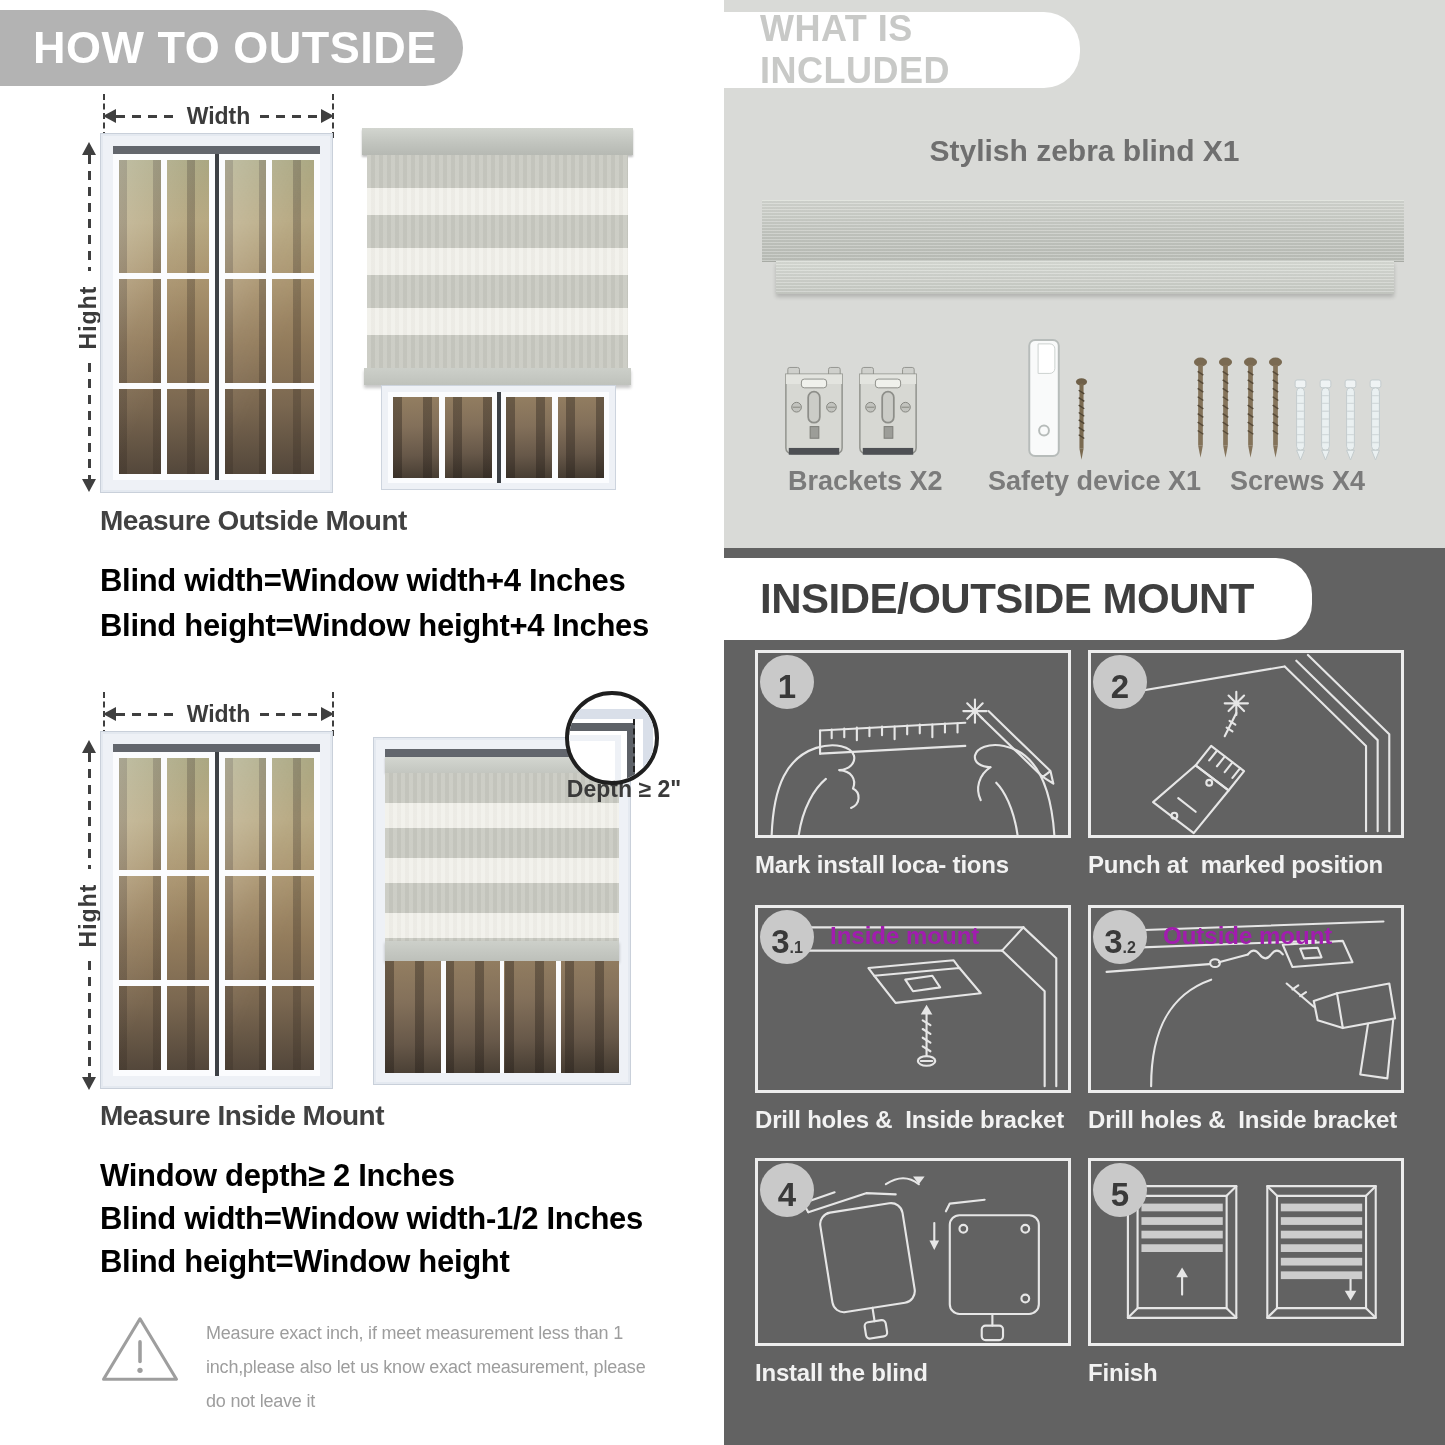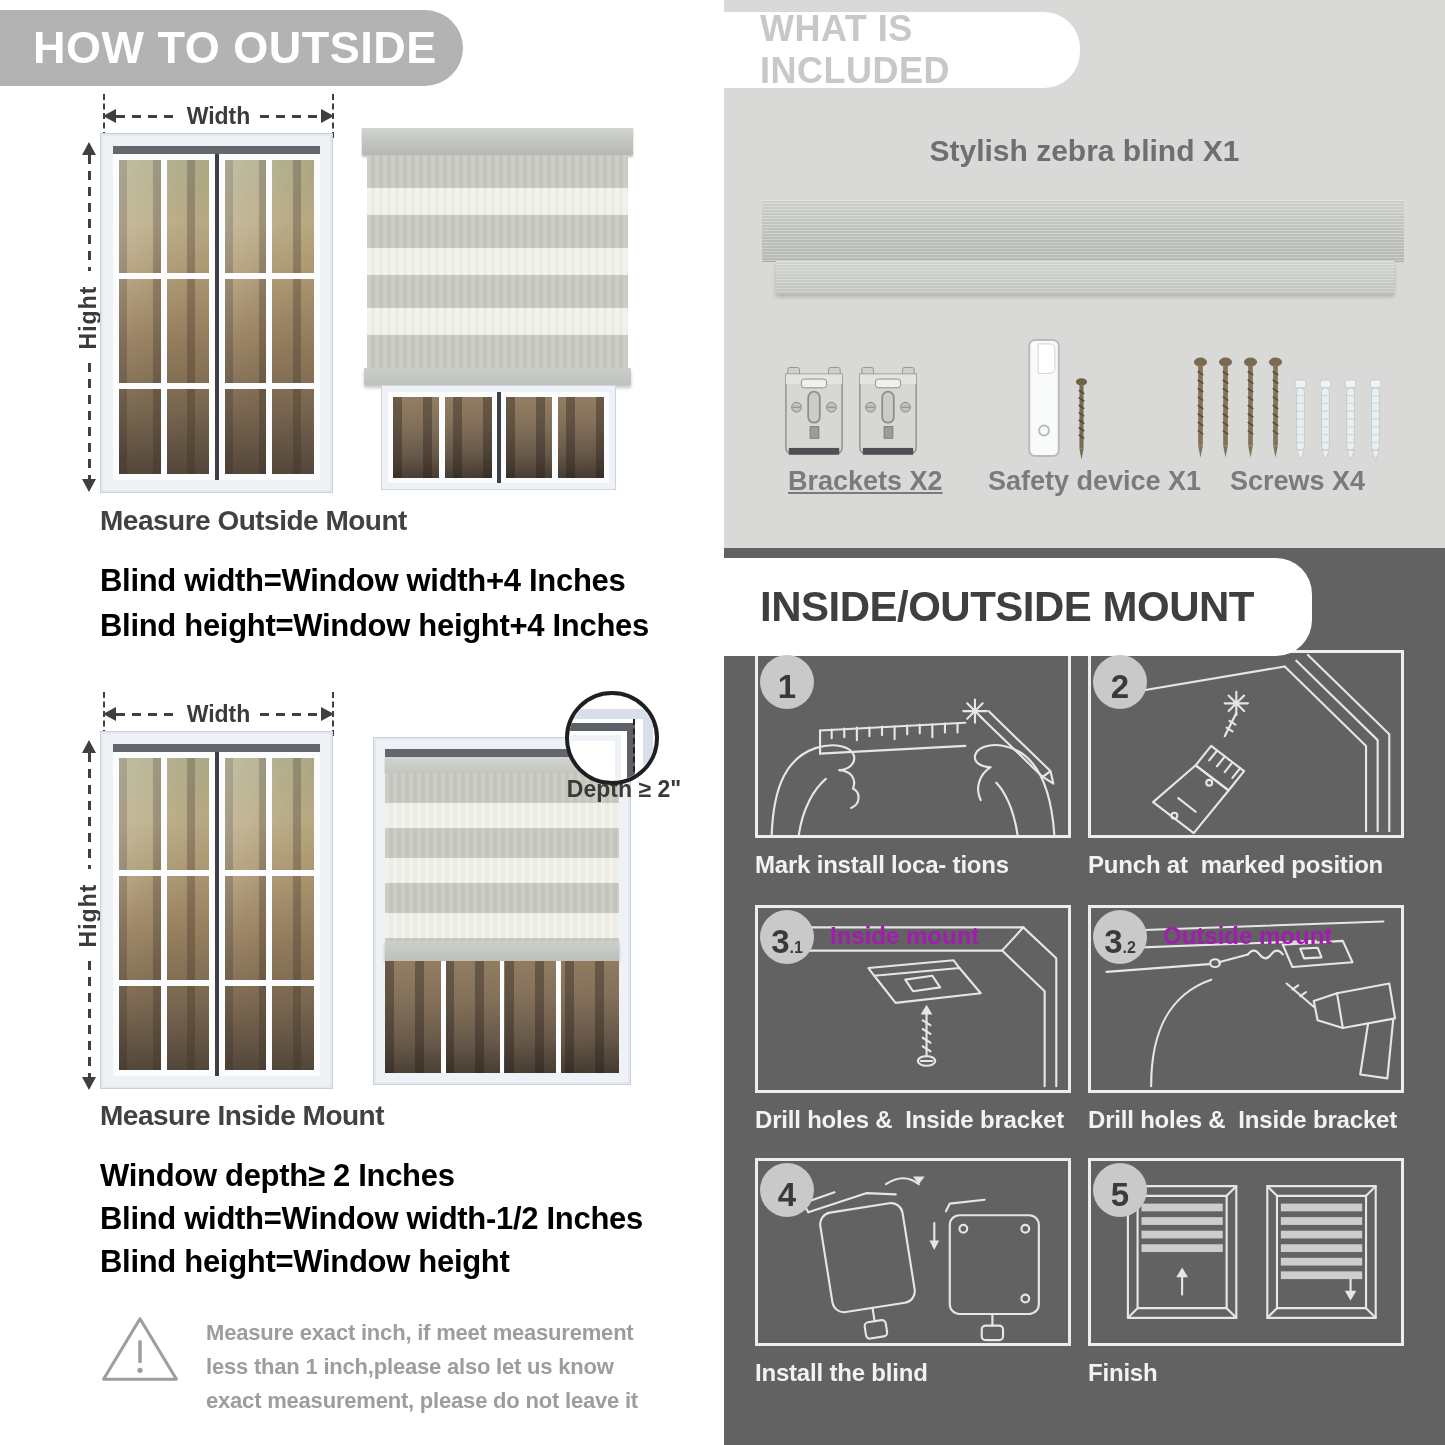--- a/index.html
+++ b/index.html
@@ -12,28 +12,28 @@
                  linear-gradient(178deg, #937e61 0%, #83705a 35%, #675849 70%, #433a30 100%);}
   
   .hbox{position:absolute;left:0;top:10px;width:463px;height:76px;background:#b3b3b3;
         border-radius:0 38px 38px 0;display:flex;align-items:center;}
   .hbox span{color:#ffffff;font-weight:bold;font-size:45px;letter-spacing:.5px;padding-left:33px;}
   .panel-light{position:absolute;left:724px;top:0;width:721px;height:548px;background:#d9dad7;}
   .panel-dark{position:absolute;left:724px;top:548px;width:721px;height:897px;background:#626262;}
   .wbox{position:absolute;left:724px;top:12px;width:356px;height:76px;background:#ffffff;
         border-radius:0 36px 36px 0;display:flex;align-items:center;z-index:2;}
   .wbox span{color:#c8c9c7;font-weight:bold;font-size:36px;letter-spacing:.5px;padding-left:36px;}
-  .mbox{position:absolute;left:724px;top:558px;width:588px;height:98px;background:#ffffff;
+  .mbox{position:absolute;left:724px;top:558px;width:588px;height:82px;background:#ffffff;
         border-radius:0 36px 36px 0;display:flex;align-items:center;z-index:2;}
   .mbox span{color:#3f3f3f;font-weight:bold;font-size:42px;letter-spacing:-.5px;padding-left:36px;}
   
   .sect-title{position:absolute;color:#414141;font-weight:bold;font-size:28px;letter-spacing:-.5px;}
   .sect-line{position:absolute;color:#000000;font-weight:bold;font-size:31px;letter-spacing:-.3px;}
   .warn{position:absolute;left:100px;top:1312px;display:flex;align-items:flex-start;}
-  .warn p{margin:4px 0 0 26px;width:452px;color:#9d9d9d;font-weight:bold;font-size:22px;line-height:34px;letter-spacing:-.2px;}
+  .warn p{margin:4px 0 0 26px;width:452px;color:#9d9d9d;font-weight:normal;font-size:18px;line-height:34px;letter-spacing:-.2px;}
   
   .harrow{position:absolute;display:flex;align-items:center;height:16px;}
   .harrow .lbl{color:#3b3b3b;font-weight:bold;font-size:23px;padding:0 10px;}
   .dash{flex:1;height:3px;background:repeating-linear-gradient(90deg,#3f3f3f 0 9px,transparent 9px 16px);}
   .vdash{flex:1;width:3px;background:repeating-linear-gradient(180deg,#3f3f3f 0 9px,transparent 9px 16px);}
   .ah{width:0;height:0;}
   .ah.l{border-top:7px solid transparent;border-bottom:7px solid transparent;border-right:13px solid #3f3f3f;}
   .ah.r{border-top:7px solid transparent;border-bottom:7px solid transparent;border-left:13px solid #3f3f3f;}
   .ah.u{border-left:7px solid transparent;border-right:7px solid transparent;border-bottom:13px solid #3f3f3f;}
   .ah.d{border-left:7px solid transparent;border-right:7px solid transparent;border-top:13px solid #3f3f3f;}
@@ -342,21 +342,21 @@
         <path d="M3.5 74 L7.5 84 L11.5 74 Z" fill="#eaf0f1" stroke="#c3cbcd"></path>
       </svg>
       <svg width="15" height="84" viewBox="0 0 15 86">
         <rect x="2" y="2" width="11" height="8" rx="2" fill="#eff3f4" stroke="#c3cbcd"></rect>
         <rect x="3.5" y="10" width="8" height="64" rx="4" fill="#eaf0f1" stroke="#c3cbcd"></rect>
         <path d="M4 18 h7 M4 26 h7 M4 34 h7 M4 42 h7 M4 50 h7 M4 58 h7 M4 66 h7" stroke="#d3dadc" stroke-width="1.4"></path>
         <path d="M3.5 74 L7.5 84 L11.5 74 Z" fill="#eaf0f1" stroke="#c3cbcd"></path>
       </svg>
     </div>
   </div>
-  <div class="item-label" style="left:788px;text-decoration:underline;">Brackets X2</div>
+  <div class="item-label" style="left:788px;">Brackets X2</div>
   <div class="item-label" style="left:988px;">Safety device X1</div>
   <div class="item-label" style="left:1230px;">Screws X4</div>
 
   <div class="panel-dark"></div>
   <div class="mbox">
     <span>INSIDE/OUTSIDE MOUNT</span>
   </div>
 
   <div class="step" style="left:755px;top:650px;">
     <div class="tile">

